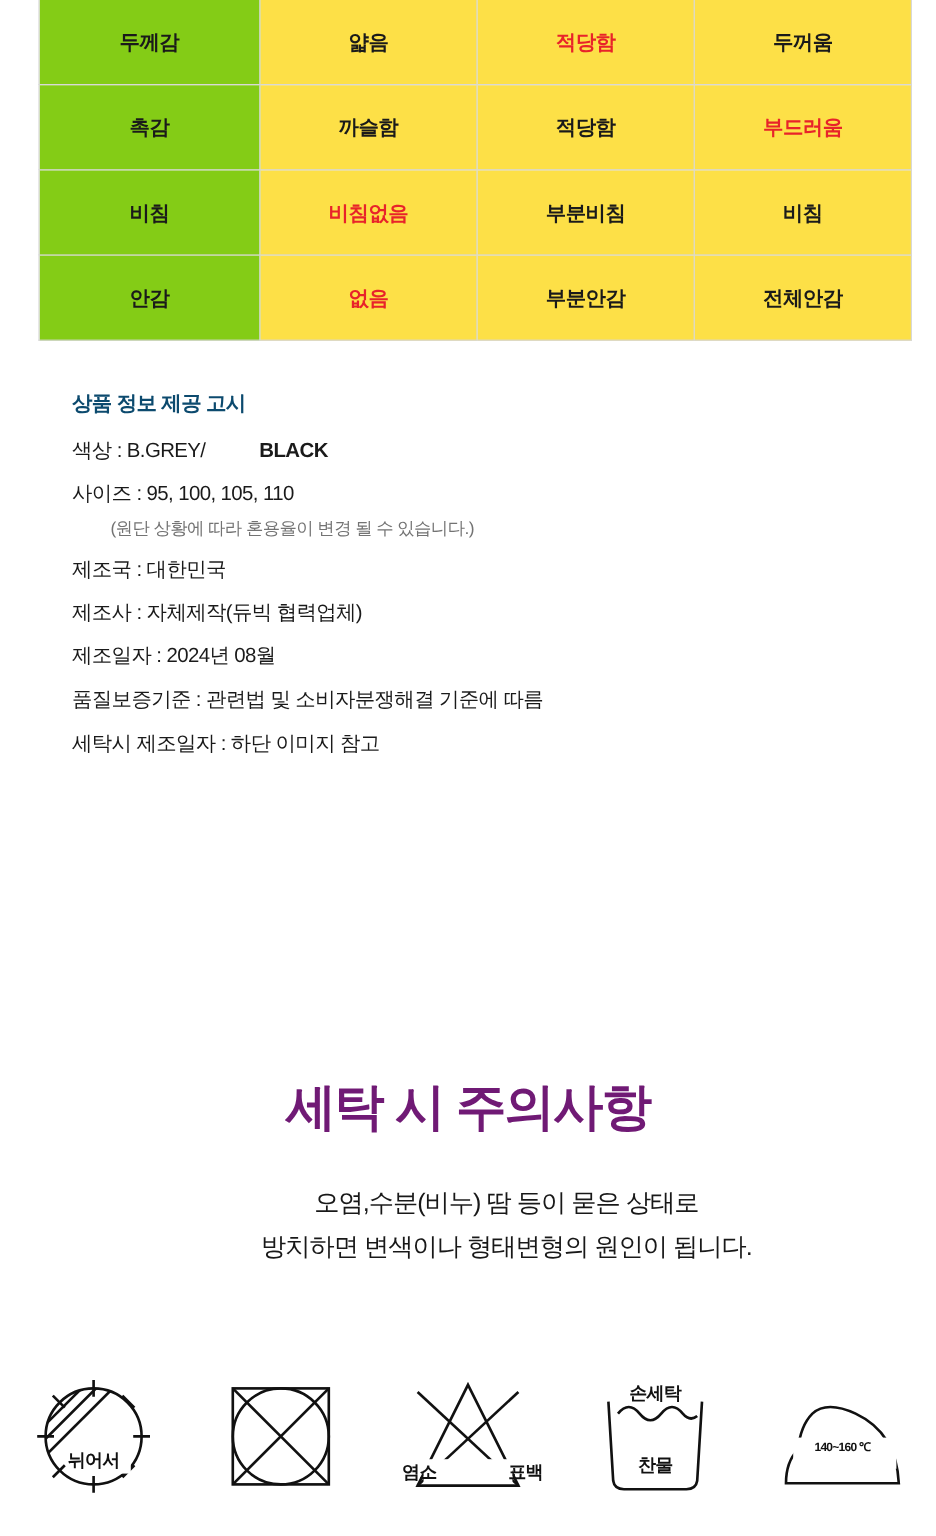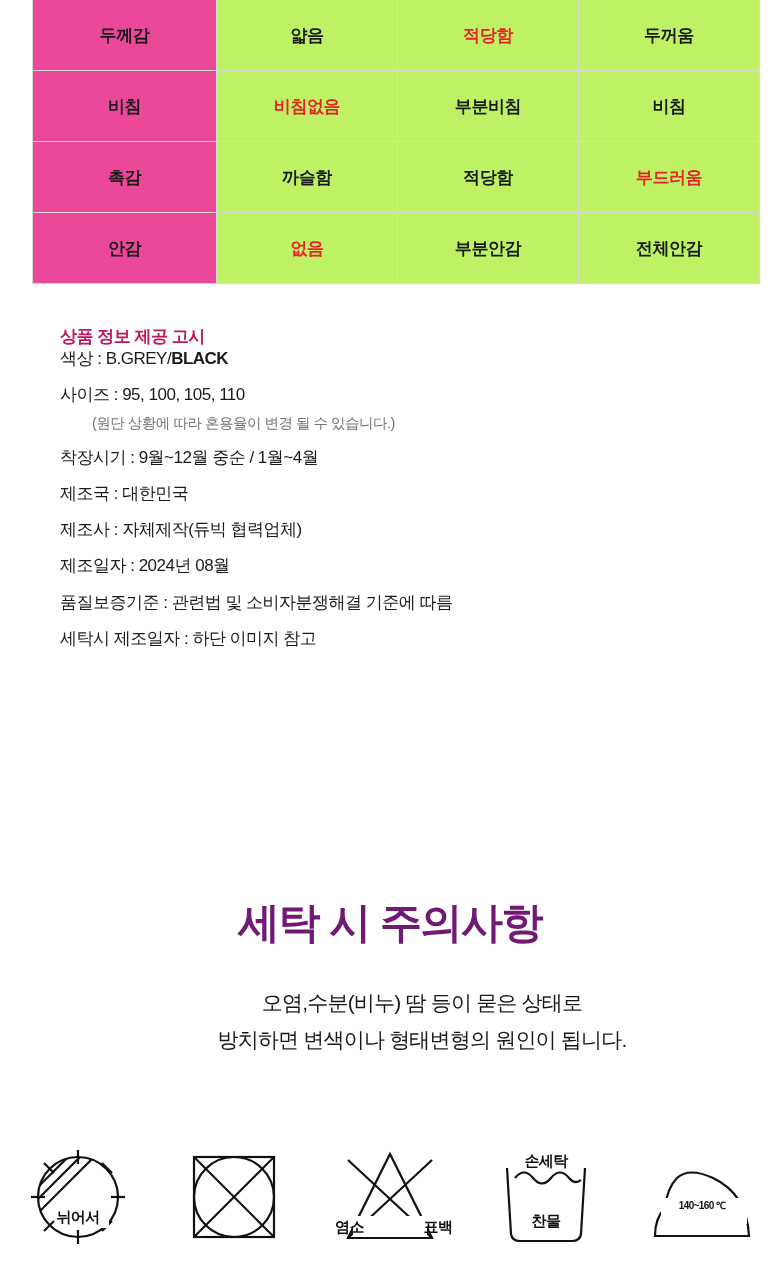--- a/index.html
+++ b/index.html
@@ -30,56 +30,57 @@
     border: 1px solid #d8d8d8;
     text-align: center;
     vertical-align: middle;
     font-size: 17px;
     font-weight: bold;
     color: #1a1a1a;
     letter-spacing: -0.4px;
   }
   .attr-table td.label {
     width: 181px;
-    background: #ec4899;
+    background: #84cc16;
   }
   .attr-table td.opt {
     width: 178px;
-    background: #bef264;
+    background: #fde047;
   }
   .attr-table td.sel {
     color: #e8232a;
   }
   .attr-table tr:last-child td {
     border-bottom: 1px solid #d8d8d8;
   }
 
   
   .info-block {
     position: absolute;
     top: 325px;
     left: 60px;
     width: 680px;
   }
   .info-title {
     font-size: 17px;
     font-weight: bold;
     letter-spacing: -0.5px;
-    margin-bottom: 0;
-    color: #be185d;
+    margin-bottom: 17px;
+    color: #0c4a6e;
   }
   .info-line {
     font-size: 17px;
     letter-spacing: -0.5px;
     color: #1a1a1a;
     margin-bottom: 14px;
     line-height: 1.3;
   }
   .info-line .strong {
     font-weight: bold;
+    padding-left: 45px;
   }
   .info-sub {
     font-size: 14.5px;
     letter-spacing: -0.5px;
     color: #737373;
     margin: -6px 0 14px 32px;
   }
 
   
   .wash-heading {
@@ -140,50 +141,49 @@
 
 <table class="attr-table">
   <tbody>
     <tr>
       <td class="label">두께감</td>
       <td class="opt">얇음</td>
       <td class="opt sel">적당함</td>
       <td class="opt">두꺼움</td>
     </tr>
     <tr>
+      <td class="label">촉감</td>
+      <td class="opt">까슬함</td>
+      <td class="opt">적당함</td>
+      <td class="opt sel">부드러움</td>
+    </tr>
+    <tr>
       <td class="label">비침</td>
       <td class="opt sel">비침없음</td>
       <td class="opt">부분비침</td>
       <td class="opt">비침</td>
     </tr>
     <tr>
-      <td class="label">촉감</td>
-      <td class="opt">까슬함</td>
-      <td class="opt">적당함</td>
-      <td class="opt sel">부드러움</td>
-    </tr>
-    <tr>
       <td class="label">안감</td>
       <td class="opt sel">없음</td>
       <td class="opt">부분안감</td>
       <td class="opt">전체안감</td>
     </tr>
   </tbody>
 </table>
 
 <div class="info-block">
   <div class="info-title">상품 정보 제공 고시</div>
 
   <div class="info-line">
     <span>색상 : B.GREY/</span><span class="strong">BLACK</span>
   </div>
 
   <div class="info-line">사이즈 : 95, 100, 105, 110</div>
   <div class="info-sub">(원단 상황에 따라 혼용율이 변경 될 수 있습니다.)</div>
-  <div class="info-line">착장시기 : 9월~12월 중순 / 1월~4월</div>
   <div class="info-line">제조국 : 대한민국</div>
   <div class="info-line">제조사 : 자체제작(듀빅 협력업체)</div>
   <div class="info-line">제조일자 : 2024년 08월</div>
   <div class="info-line">품질보증기준 : 관련법 및 소비자분쟁해결 기준에 따름</div>
   <div class="info-line">세탁시 제조일자 : 하단 이미지 참고</div>
 </div>
 
 <div class="wash-heading">세탁 시 주의사항</div>
 <div class="wash-sub">
   <div>오염,수분(비누) 땀 등이 묻은 상태로</div>

